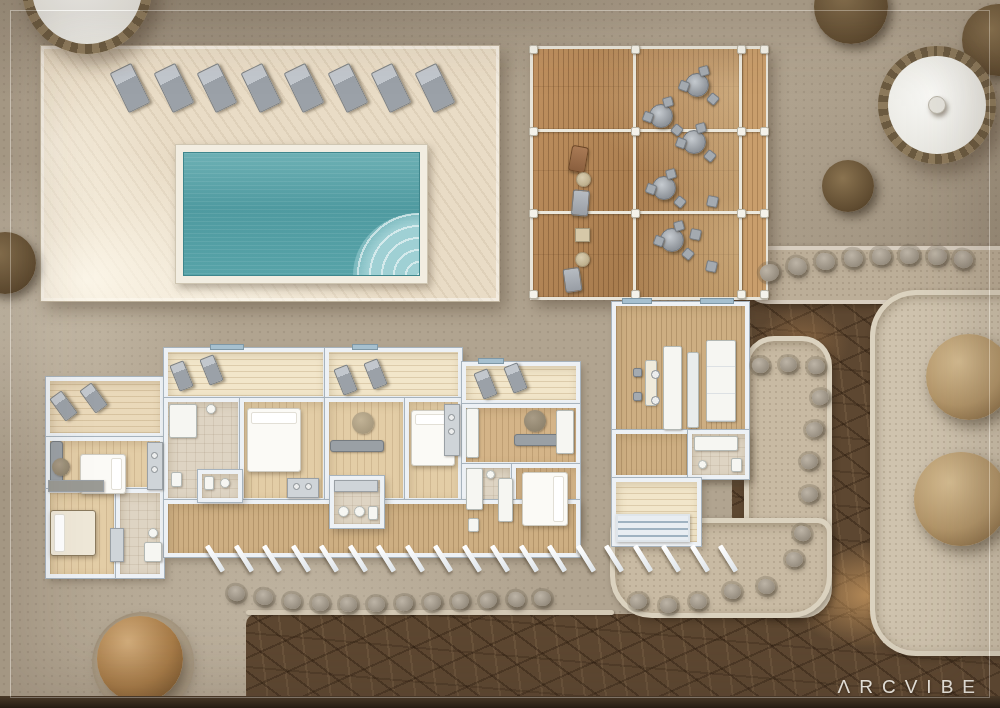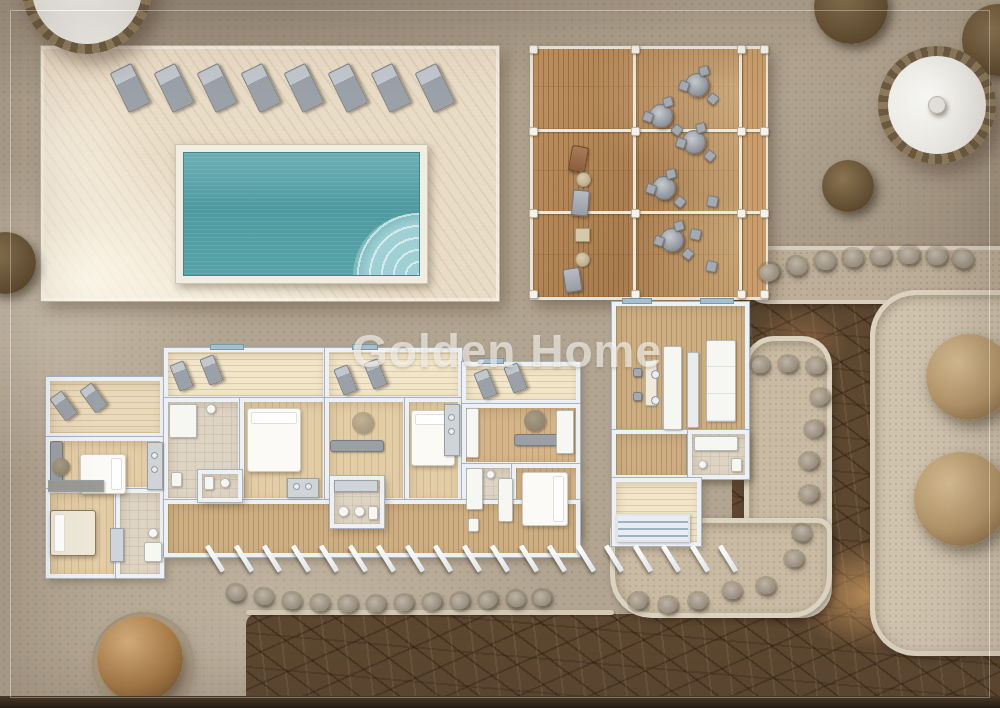--- a/index.html
+++ b/index.html
@@ -275,21 +275,21 @@
   <div class="abs win" style="left:700px;top:298px;width:34px;height:6px"></div>
 
   <div class="abs parasol" style="left:22px;top:-76px;width:130px;height:130px">
     <div class="canopy"></div>
   </div>
   <div class="abs parasol" style="left:878px;top:46px;width:118px;height:118px">
     <div class="canopy"></div>
     <div class="pole"></div>
   </div>
 
-  <div class="abs watermark">Golden Home</div>
+  <div class="abs brandmark">ΛRCVIBE</div>
   <div class="abs bottomstrip"></div>
   <div class="abs frame"></div>
 <div class="abs lounger" style="left: 118px; top: 66px; width: 24px; height: 44px; transform: rotate(-26deg);"></div>
     <div class="abs lounger" style="left: 161.5px; top: 66px; width: 24px; height: 44px; transform: rotate(-26deg);"></div>
     <div class="abs lounger" style="left: 205px; top: 66px; width: 24px; height: 44px; transform: rotate(-26deg);"></div>
     <div class="abs lounger" style="left: 248.5px; top: 66px; width: 24px; height: 44px; transform: rotate(-26deg);"></div>
     <div class="abs lounger" style="left: 292px; top: 66px; width: 24px; height: 44px; transform: rotate(-26deg);"></div>
     <div class="abs lounger" style="left: 335.5px; top: 66px; width: 24px; height: 44px; transform: rotate(-26deg);"></div>
     <div class="abs lounger" style="left: 379px; top: 66px; width: 24px; height: 44px; transform: rotate(-26deg);"></div>
     <div class="abs lounger" style="left: 422.5px; top: 66px; width: 24px; height: 44px; transform: rotate(-26deg);"></div>

